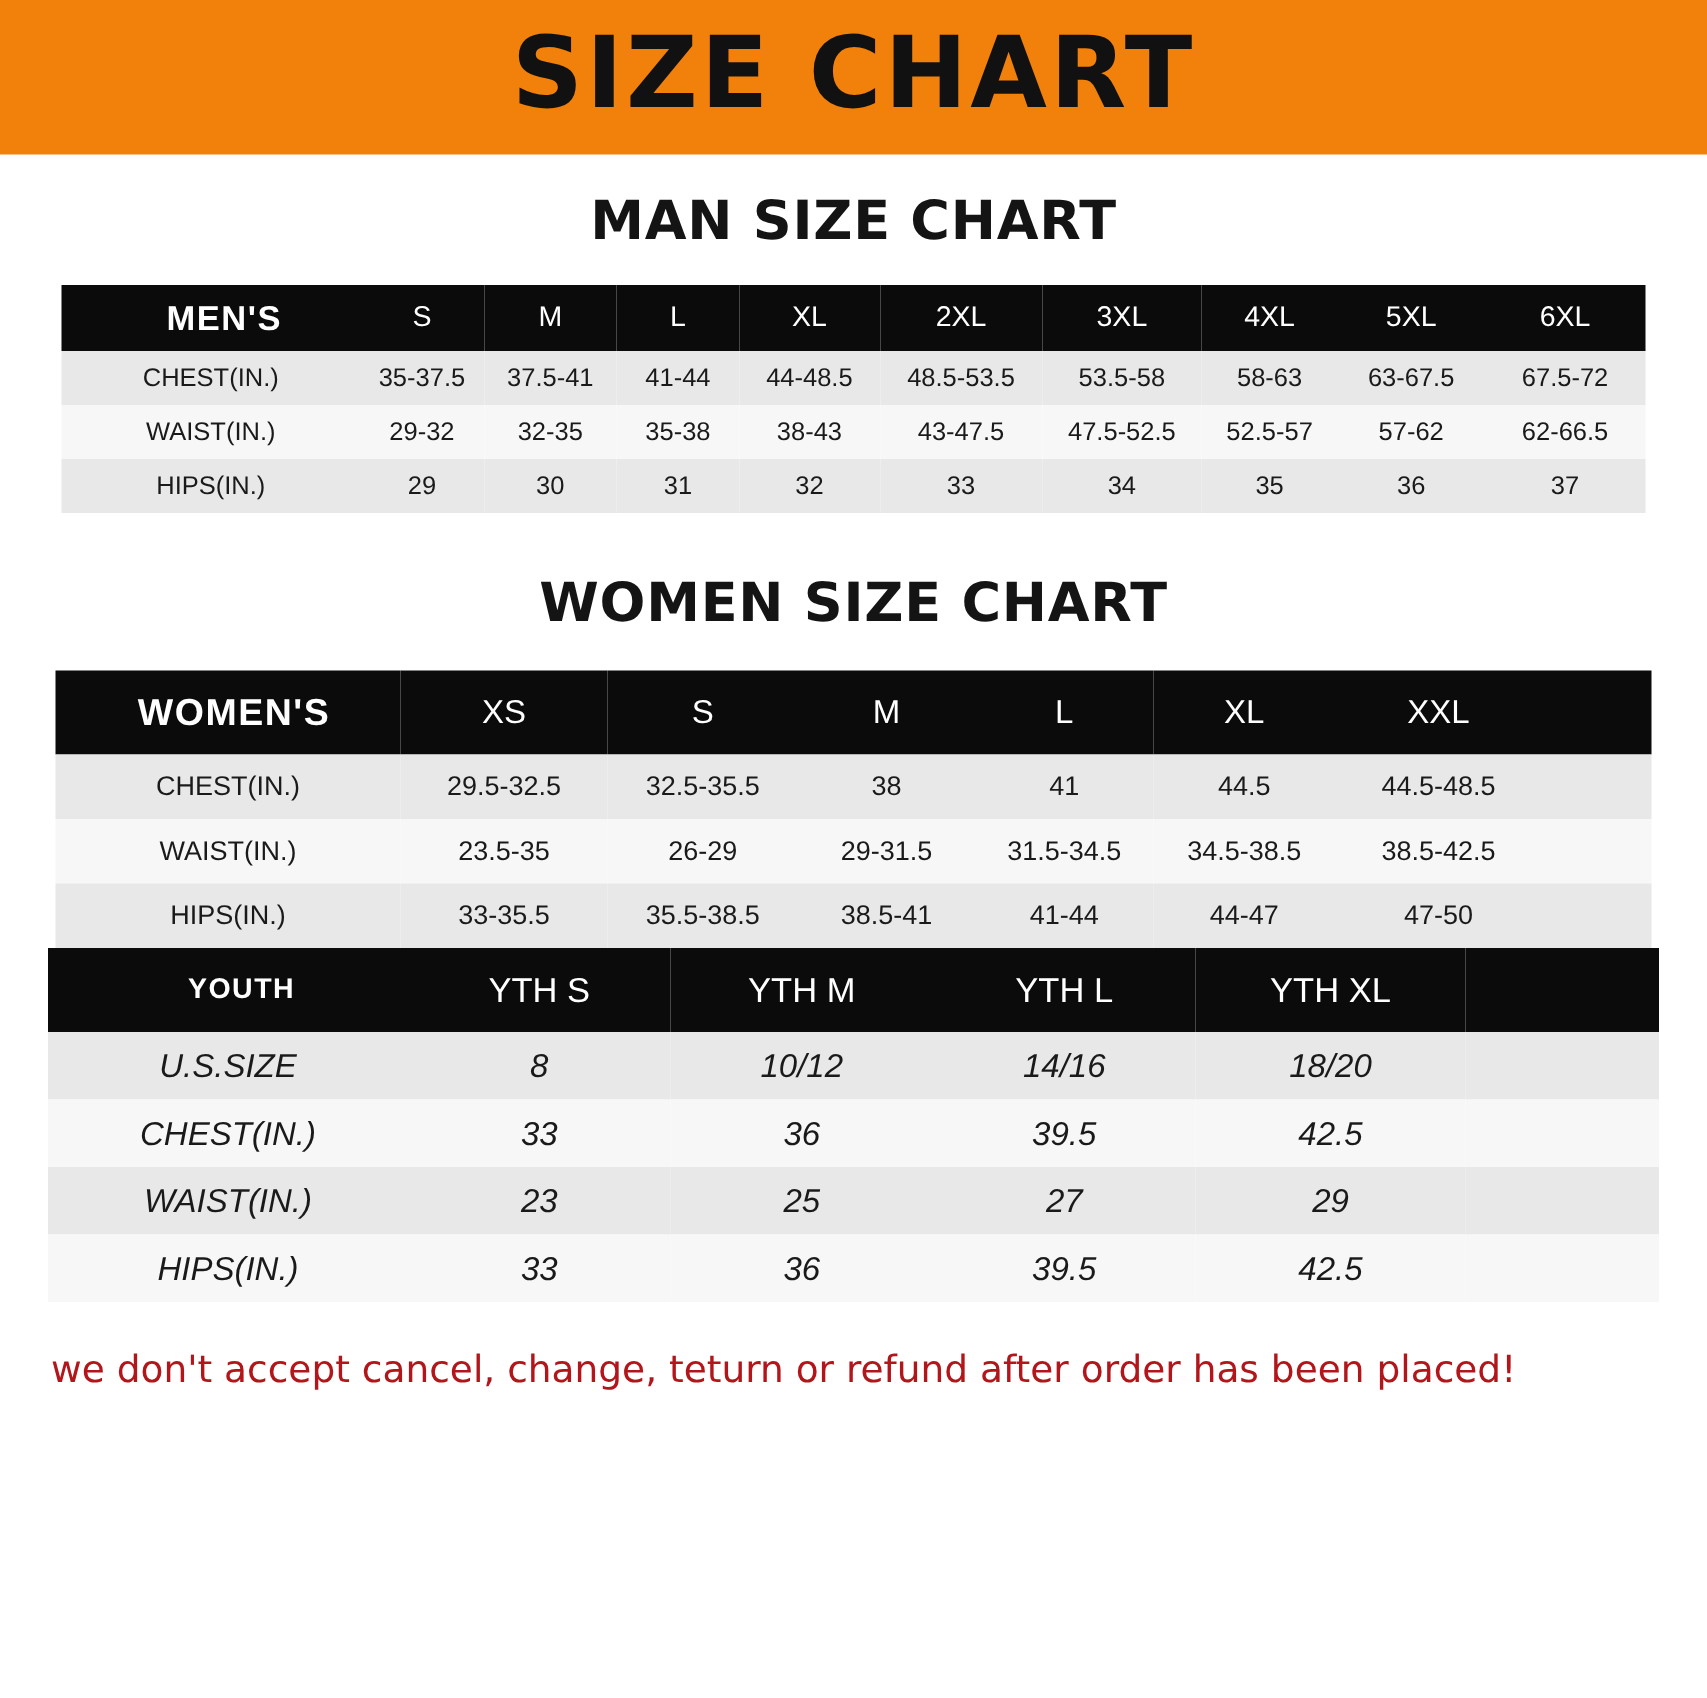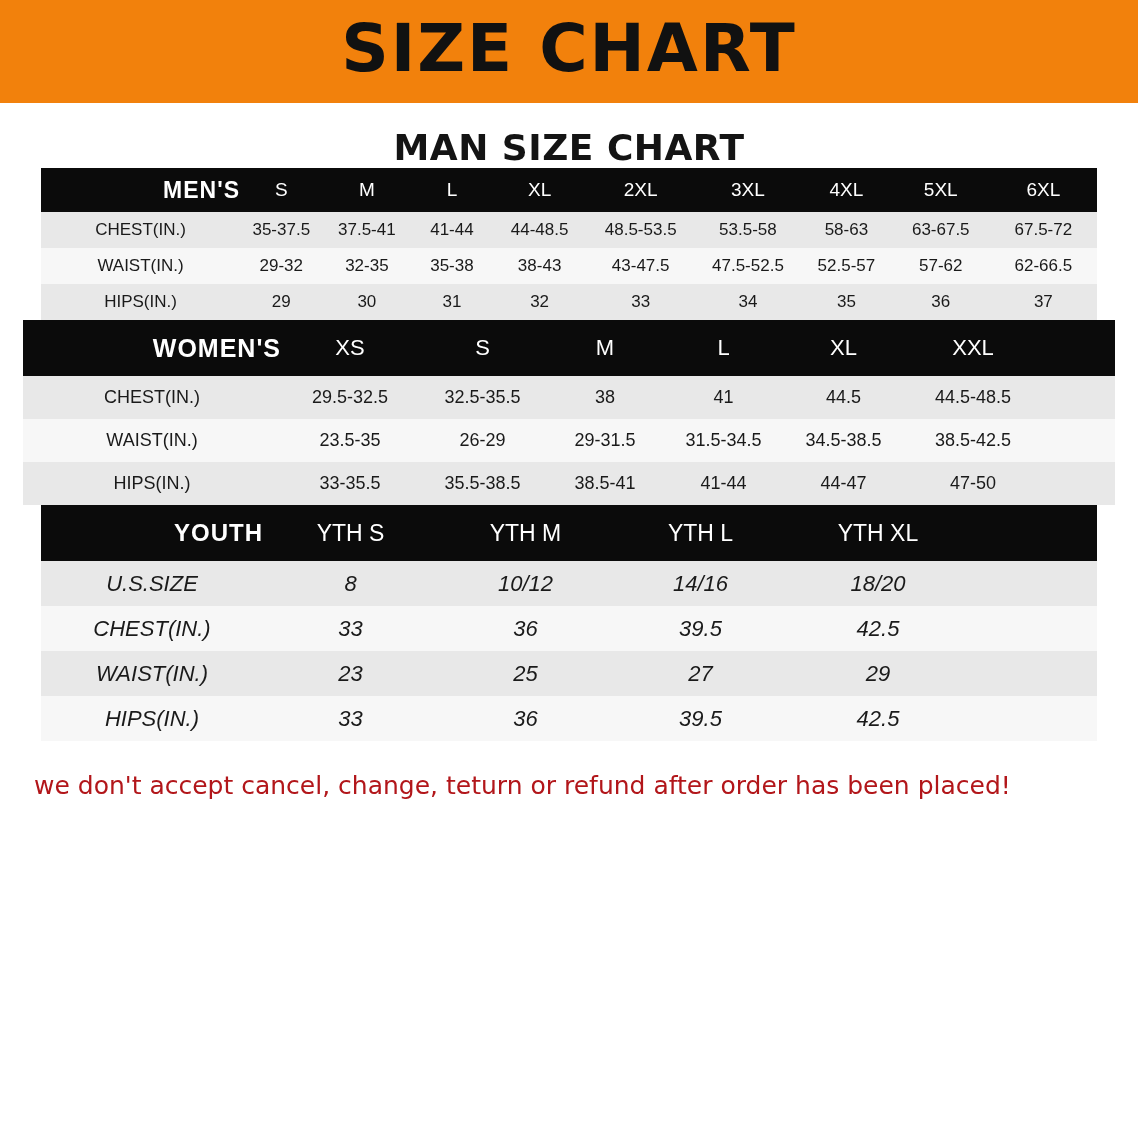--- a/index.html
+++ b/index.html
@@ -42,21 +42,21 @@
 
   
   .section-title {
     text-align: center;
     font-family: "DejaVu Sans", sans-serif;
     font-weight: bold;
     font-size: 36px;
     color: #141414;
     letter-spacing: 0.5px;
   }
-  .t-man    { margin-top: 24px; }
+  .t-man    { margin-top: 24px; margin-bottom: 22px; }
   .t-women  { margin-top: 40px; margin-bottom: 24px; }
   .t-youth  { margin-top: 50px; margin-bottom: 26px; }
 
   
   table {
     border-collapse: collapse;
     table-layout: fixed;
     margin: 0 auto;
   }
   table.sz { width: 1056px; }
@@ -69,49 +69,49 @@
   
   table.sz thead tr {
     background: #0b0b0b;
     color: #ffffff;
   }
   table.sz thead th {
     font-weight: normal;
     color: #ffffff;
   }
   table.sz thead th.rowlabel {
-    text-align: right;
+    text-align: center;
     font-weight: bold;
     letter-spacing: 1px;
   }
   
   table.sz tbody tr:nth-child(odd)  { background: #e8e8e8; }
   table.sz tbody tr:nth-child(even) { background: #f7f7f7; }
   table.sz tbody td { color: #1a1a1a; }
   table.sz tbody td.rowlabel { color: #1a1a1a; }
 
   
   #men-table thead tr { height: 44px; }
   #men-table thead th { font-size: 19px; }
   #men-table thead th.rowlabel { font-size: 23px; padding-left: 18px; }
   #men-table tbody tr { height: 36px; }
   #men-table tbody td { font-size: 17px; }
   #men-table tbody td.rowlabel { font-size: 17px; }
 
   
   #women-table thead tr { height: 56px; }
   #women-table thead th { font-size: 22px; }
-  #women-table thead th.rowlabel { font-size: 25px; padding-left: 36px; }
+  #women-table thead th.rowlabel { font-size: 25px; padding-left: 8px; }
   #women-table tbody tr { height: 43px; }
   #women-table tbody td { font-size: 18px; }
 
   
   #youth-table thead tr { height: 56px; }
   #youth-table thead th { font-size: 23px; }
-  #youth-table thead th.rowlabel { font-size: 24px; }
+  #youth-table thead th.rowlabel { font-size: 19px; padding-left: 18px; }
   #youth-table tbody tr { height: 45px; }
   #youth-table tbody td { font-size: 22px; font-style: italic; }
 
   
   .note {
     margin: 26px 34px 0 34px;
     color: #b2161a;
     font-family: "DejaVu Sans", sans-serif;
     font-size: 25px;
     line-height: 1.55;
@@ -176,20 +176,21 @@
         <td>32</td>
         <td>33</td>
         <td>34</td>
         <td>35</td>
         <td>36</td>
         <td>37</td>
       </tr>
     </tbody>
   </table>
 
+  <div class="section-title t-women">WOMEN SIZE CHART</div>
   <table class="sz" id="women-table">
     <thead>
       <tr>
         <th class="rowlabel" style="width:222px">WOMEN'S</th>
         <th style="width:138px">XS</th>
         <th style="width:127px">S</th>
         <th style="width:118px">M</th>
         <th style="width:119px">L</th>
         <th style="width:121px">XL</th>
         <th style="width:138px">XXL</th>

